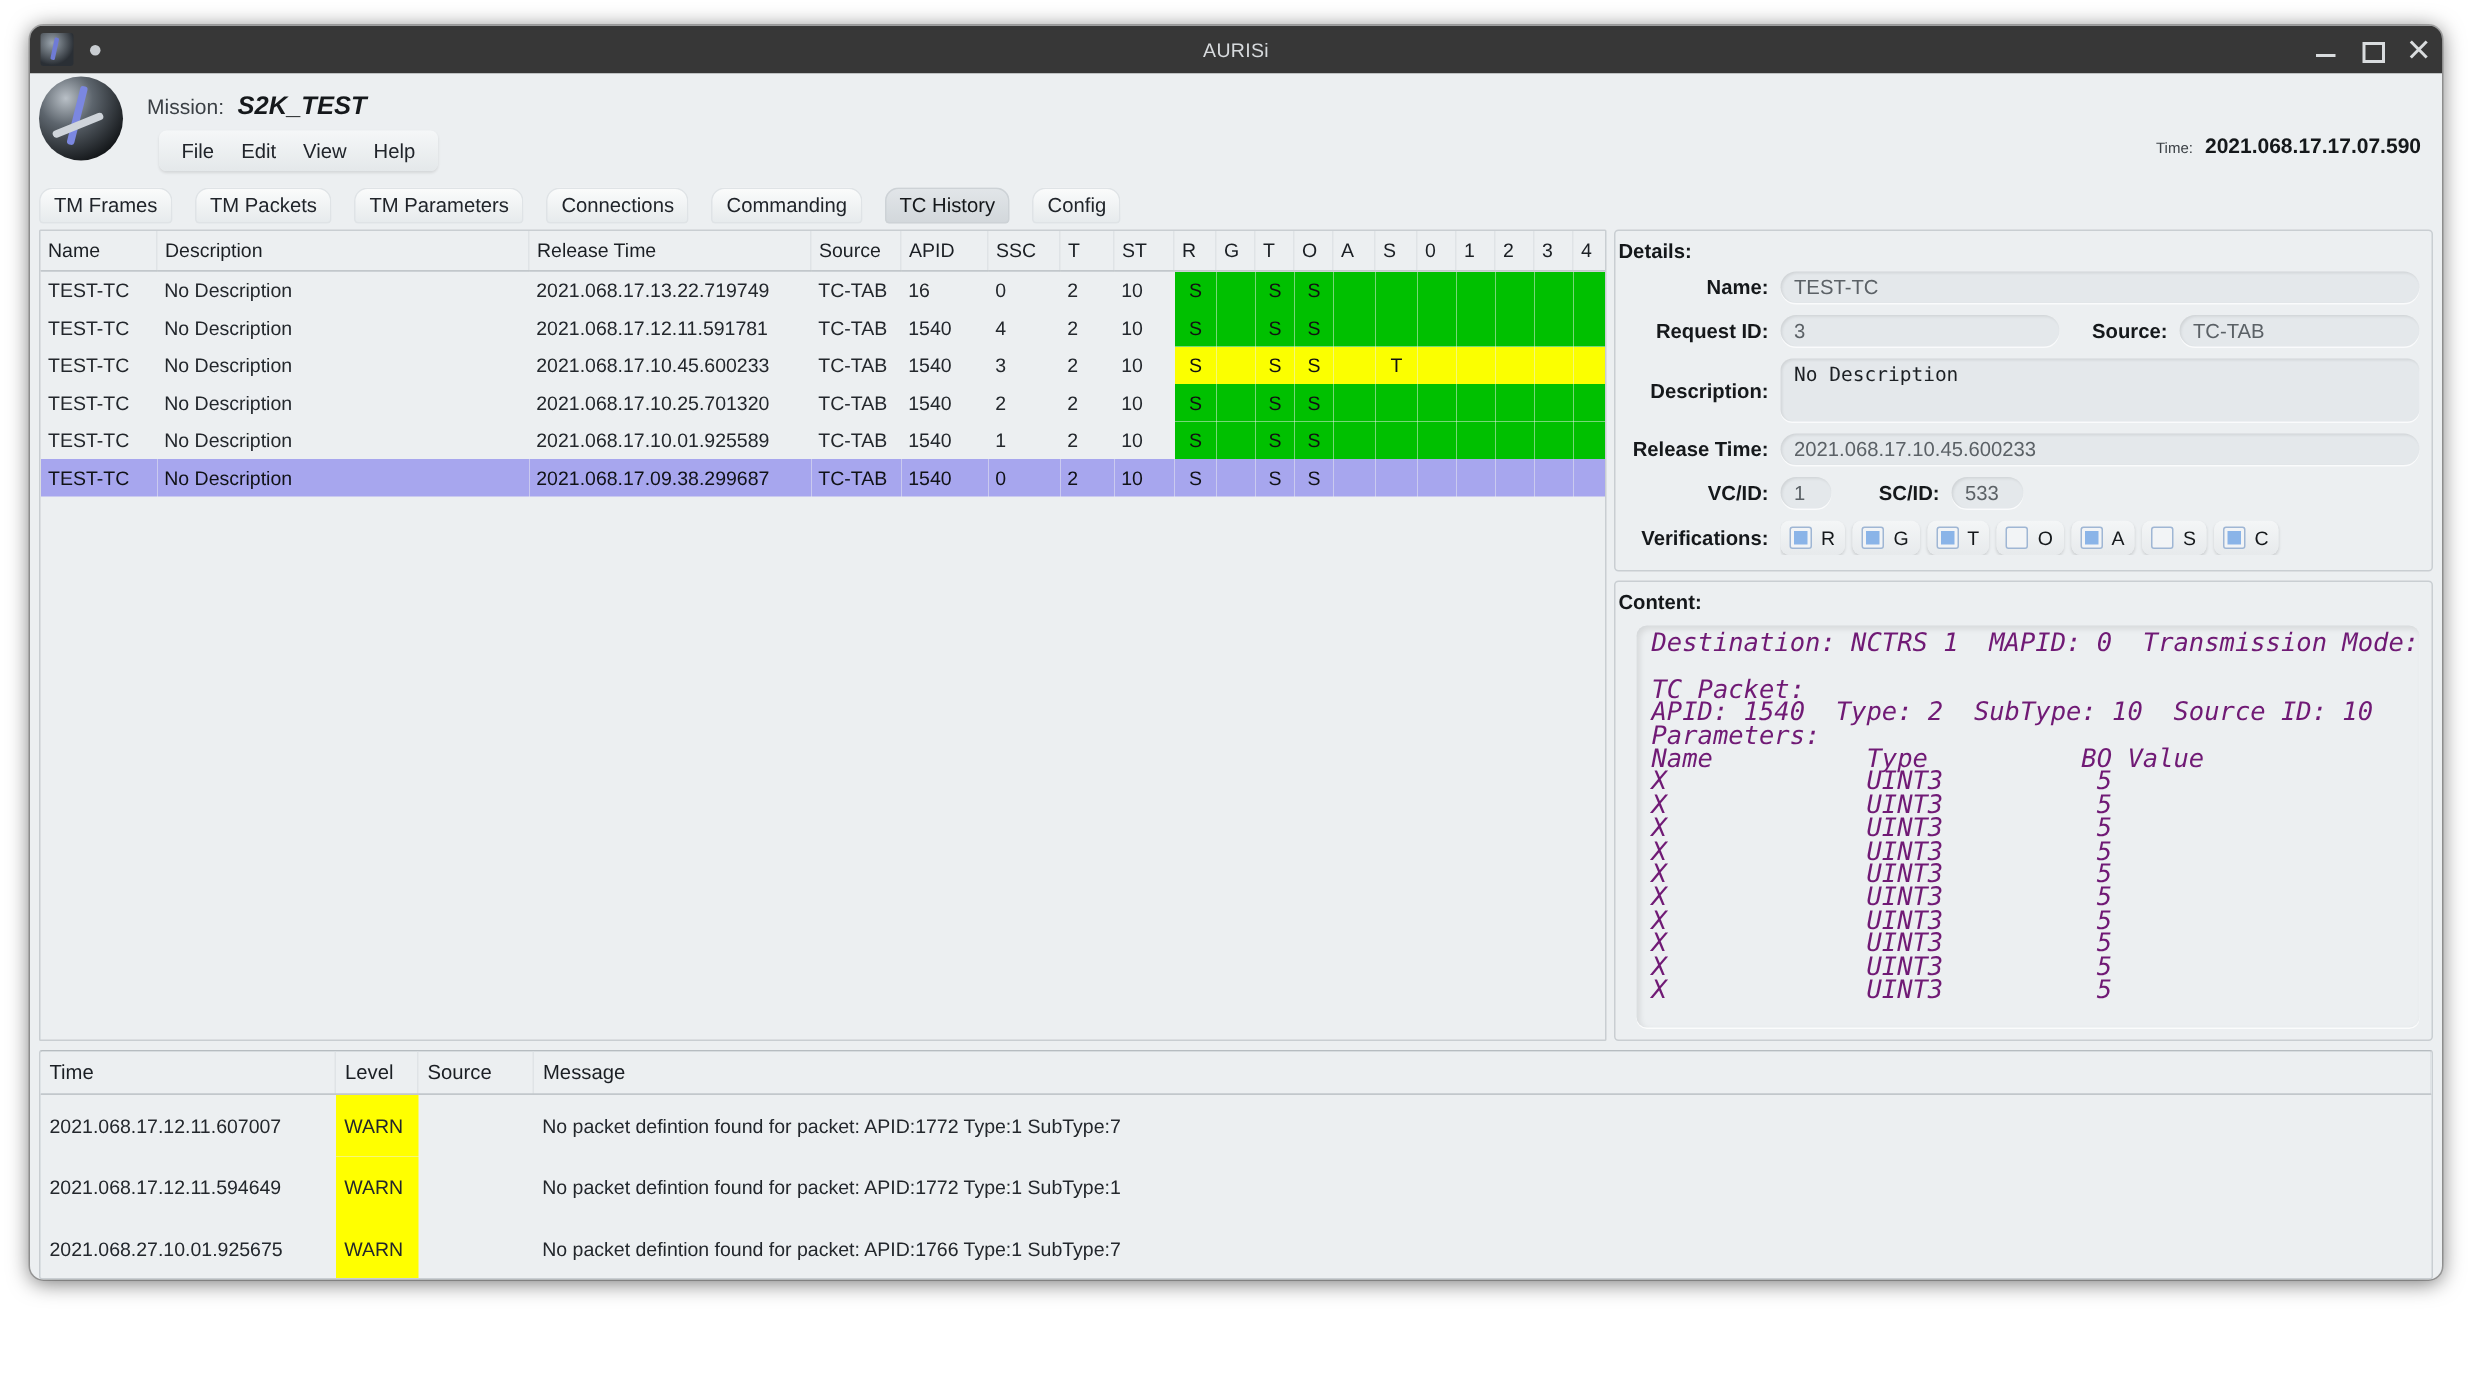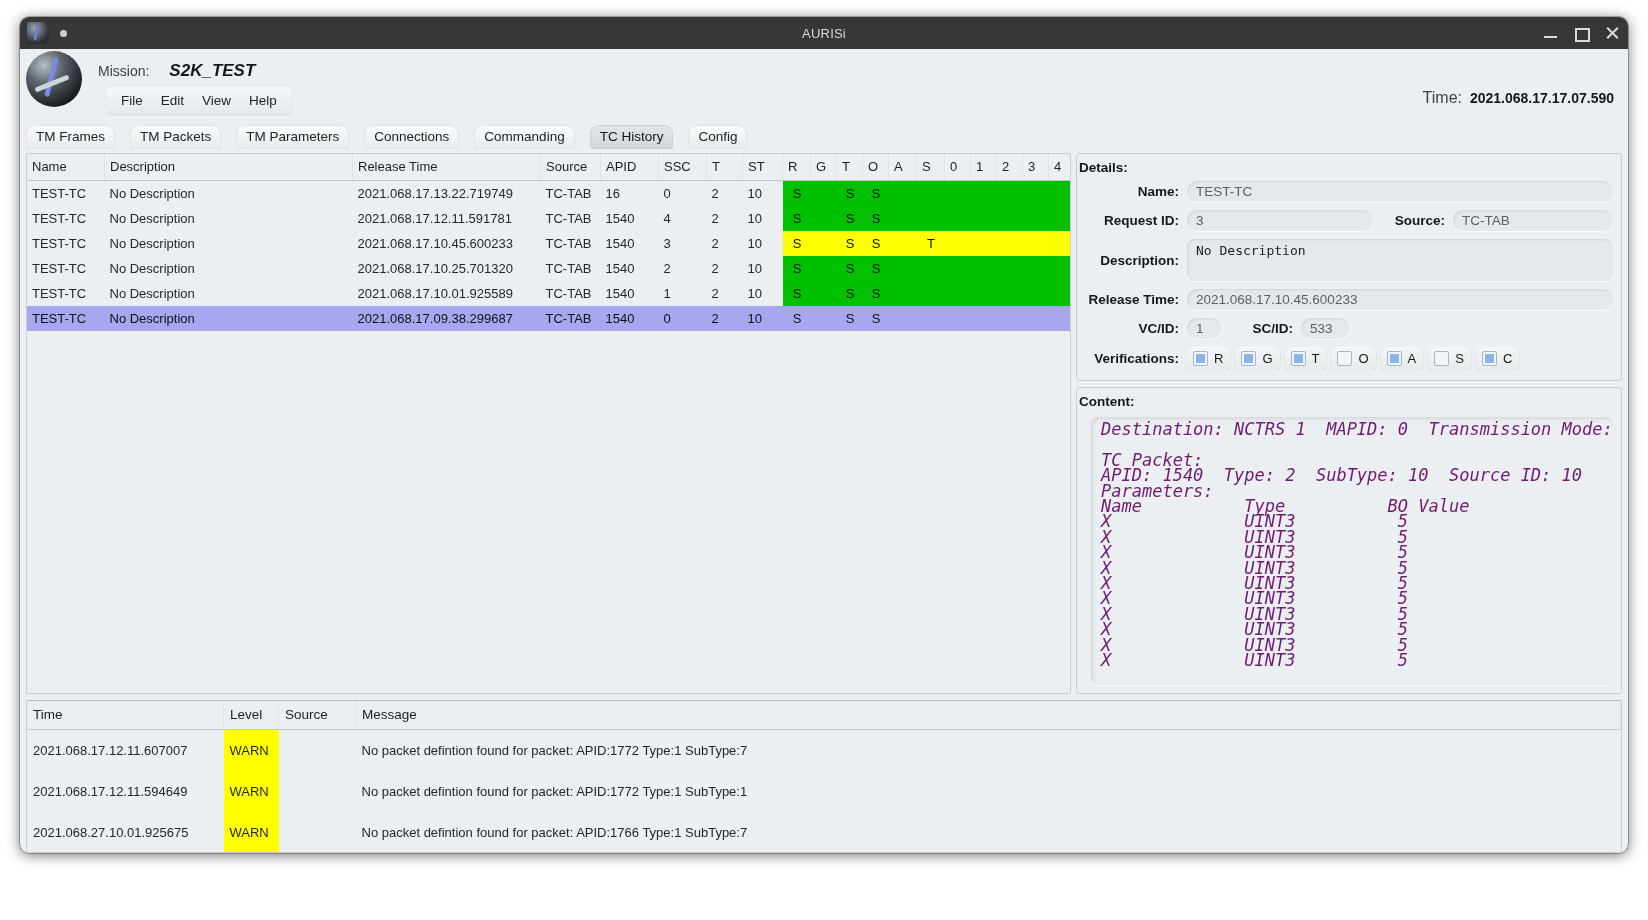--- a/index.html
+++ b/index.html
@@ -118,21 +118,21 @@
     content:"";
     position:absolute; left:8px; top:30px;
     width:36px; height:5px;
     background:#cfd4da;
     transform: rotate(-22deg);
     border-radius:3px;
   }
   .mission-row {
     position: absolute;
     left: 78px; top: 12px;
-    display: flex; align-items: baseline; gap: 20px;
+    display: flex; align-items: baseline; gap: 9px;
   }
   .mission-label { font-size: 14px; color: #3b4045; }
   .mission-value {
     font-size: 17px; font-weight: bold; font-style: italic;
     color: #15181b;
   }
   .menubar {
     position: absolute;
     left: 86px; top: 38px;
     display: flex;
@@ -146,21 +146,21 @@
     font-size: 13.5px;
     color: #20242a;
     border-radius: 3px;
     cursor: pointer;
   }
   .time-row {
     position: absolute;
     right: 14px; top: 40px;
     display: flex; align-items: baseline; gap: 8px;
   }
-  .time-label { font-size: 16px; color: #3b4045; }
+  .time-label { font-size: 10px; color: #3b4045; }
   .time-value { font-size: 14px; font-weight: bold; color: #15181b; }
 
   
   .tabs {
     display: flex;
     gap: 15px;
     padding: 0 6px;
     height: 26px;
     align-items: flex-end;
     background: #eceff1;

